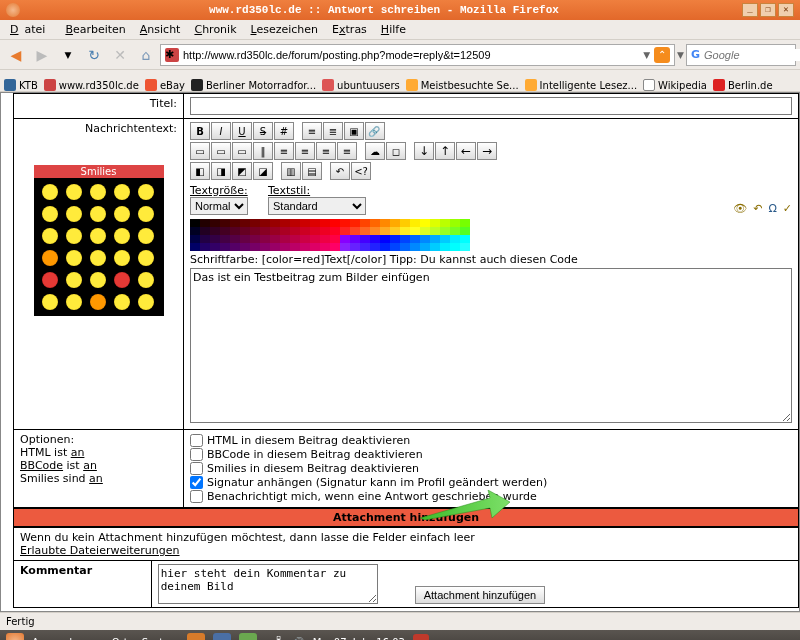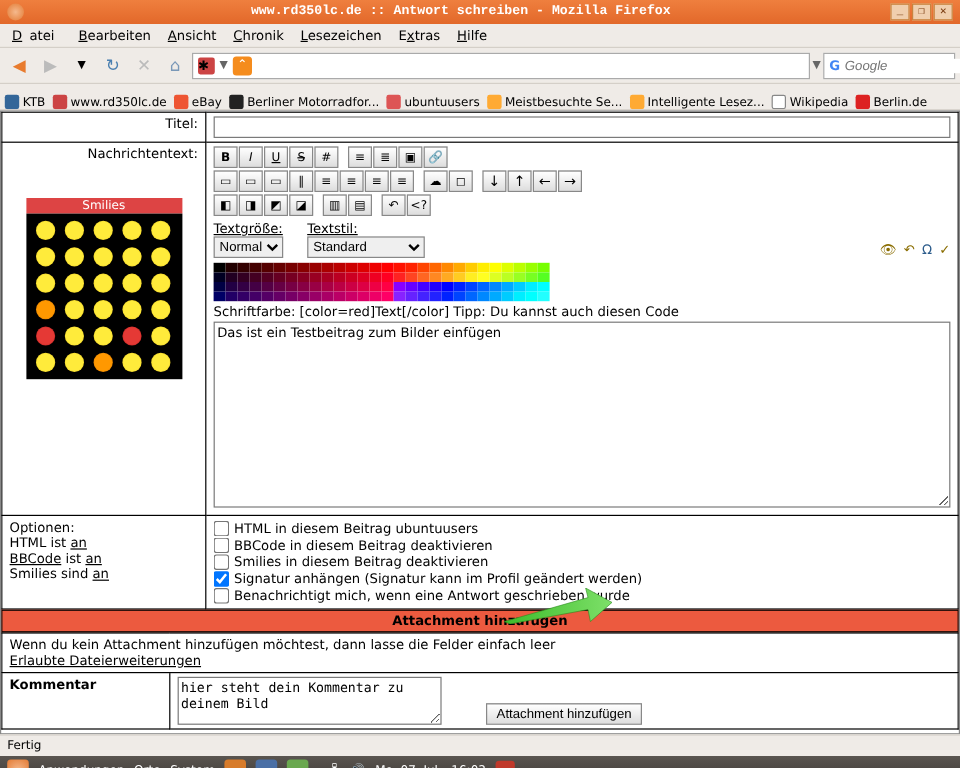--- a/index.html
+++ b/index.html
@@ -26,21 +26,21 @@
 .searchbox { width: 110px; display: flex; align-items: center; background: #fff; border: 1px solid #aaa; height: 22px; padding: 0 4px; gap: 4px; }
 .searchbox input { border: none; flex: 1; font-size: 11px; outline: none; color: #888; font-style: italic; }
 .rss-icon { width: 16px; height: 16px; background: #f58c1d; border-radius: 3px; color: #fff; font-size: 10px; display: flex; align-items: center; justify-content: center; }
 
 
 .bookmarks { background: #efebe7; height: 22px; display: flex; align-items: flex-end; padding: 0 4px; gap: 6px; border-bottom: 1px solid #d4cfc8; overflow: hidden; }
 .bm { display: flex; align-items: center; gap: 3px; font-size: 10px; white-space: nowrap; cursor: pointer; }
 .bm .ico { width: 12px; height: 12px; background: #888; border-radius: 2px; }
 
 
-.content { background: #fff; height: 520px; overflow: auto; border: 1px solid #888; margin: 0 0; }
+.content { background: #fff; height: 520px; overflow: auto; border: 1px solid #888; margin: 0 0; padding-left: 12px; }
 
 table.frm { border-collapse: collapse; width: 100%; }
 table.frm td { border: 1px solid #000; padding: 3px 6px; vertical-align: top; font-size: 11px; }
 .label-cell { text-align: right; width: 170px; background: #fff; }
 .input-full { width: 100%; border: 1px solid #7a7a7a; height: 18px; }
 
 
 .bbtool { display: flex; flex-wrap: wrap; gap: 1px; margin-bottom: 2px; }
 .bbbtn { width: 20px; height: 18px; border: 1px solid #888; background: linear-gradient(#fff,#ddd); font-size: 10px; display: flex; align-items: center; justify-content: center; cursor: pointer; }
 .bbbtn.arrow { font-size: 12px; }
@@ -105,20 +105,21 @@
 
 <div class="toolbar">
   <div class="tbtn" style="color:#e87b2e">◀</div>
   <div class="tbtn" style="color:#bbb">▶</div>
   <div class="tbtn" style="font-size:9px">▼</div>
   <div class="tbtn" style="color:#4a7fb0">↻</div>
   <div class="tbtn" style="color:#bbb">✕</div>
   <div class="tbtn" style="color:#7a98b8">⌂</div>
   <div class="urlbar">
     <div class="favicon" style="background:#c44">✱</div>
+    <input value="http://www.rd350lc.de/forum/posting.php?mode=reply&amp;t=12509" style="">
     <span style="font-size:9px;color:#666">▼</span>
     <div class="rss-icon">⌃</div>
   </div>
   <span style="font-size:9px;color:#666">▼</span>
   <div class="searchbox">
     <span style="color:#4285f4;font-weight:bold">G</span>
     <input placeholder="Google" style="">
   </div>
 </div>
 
@@ -398,21 +399,21 @@
   <tr>
     <td>
       <div style="text-align:left">Optionen:</div>
       <div style="text-align:left"><span>HTML ist </span><u>an</u></div>
       <div style="text-align:left"><u>BBCode</u> ist <u>an</u></div>
       <div style="text-align:left"><span>Smilies sind </span><u>an</u></div>
     </td>
     <td>
       <div class="opt-line">
               <input type="checkbox" style="">
-              <span>HTML in diesem Beitrag ubuntuusers</span>
+              <span>HTML in diesem Beitrag deaktivieren</span>
             </div>
       <div class="opt-line">
               <input type="checkbox" style="">
               <span>BBCode in diesem Beitrag deaktivieren</span>
             </div>
       <div class="opt-line">
               <input type="checkbox" style="">
               <span>Smilies in diesem Beitrag deaktivieren</span>
             </div>
       <div class="opt-line">

